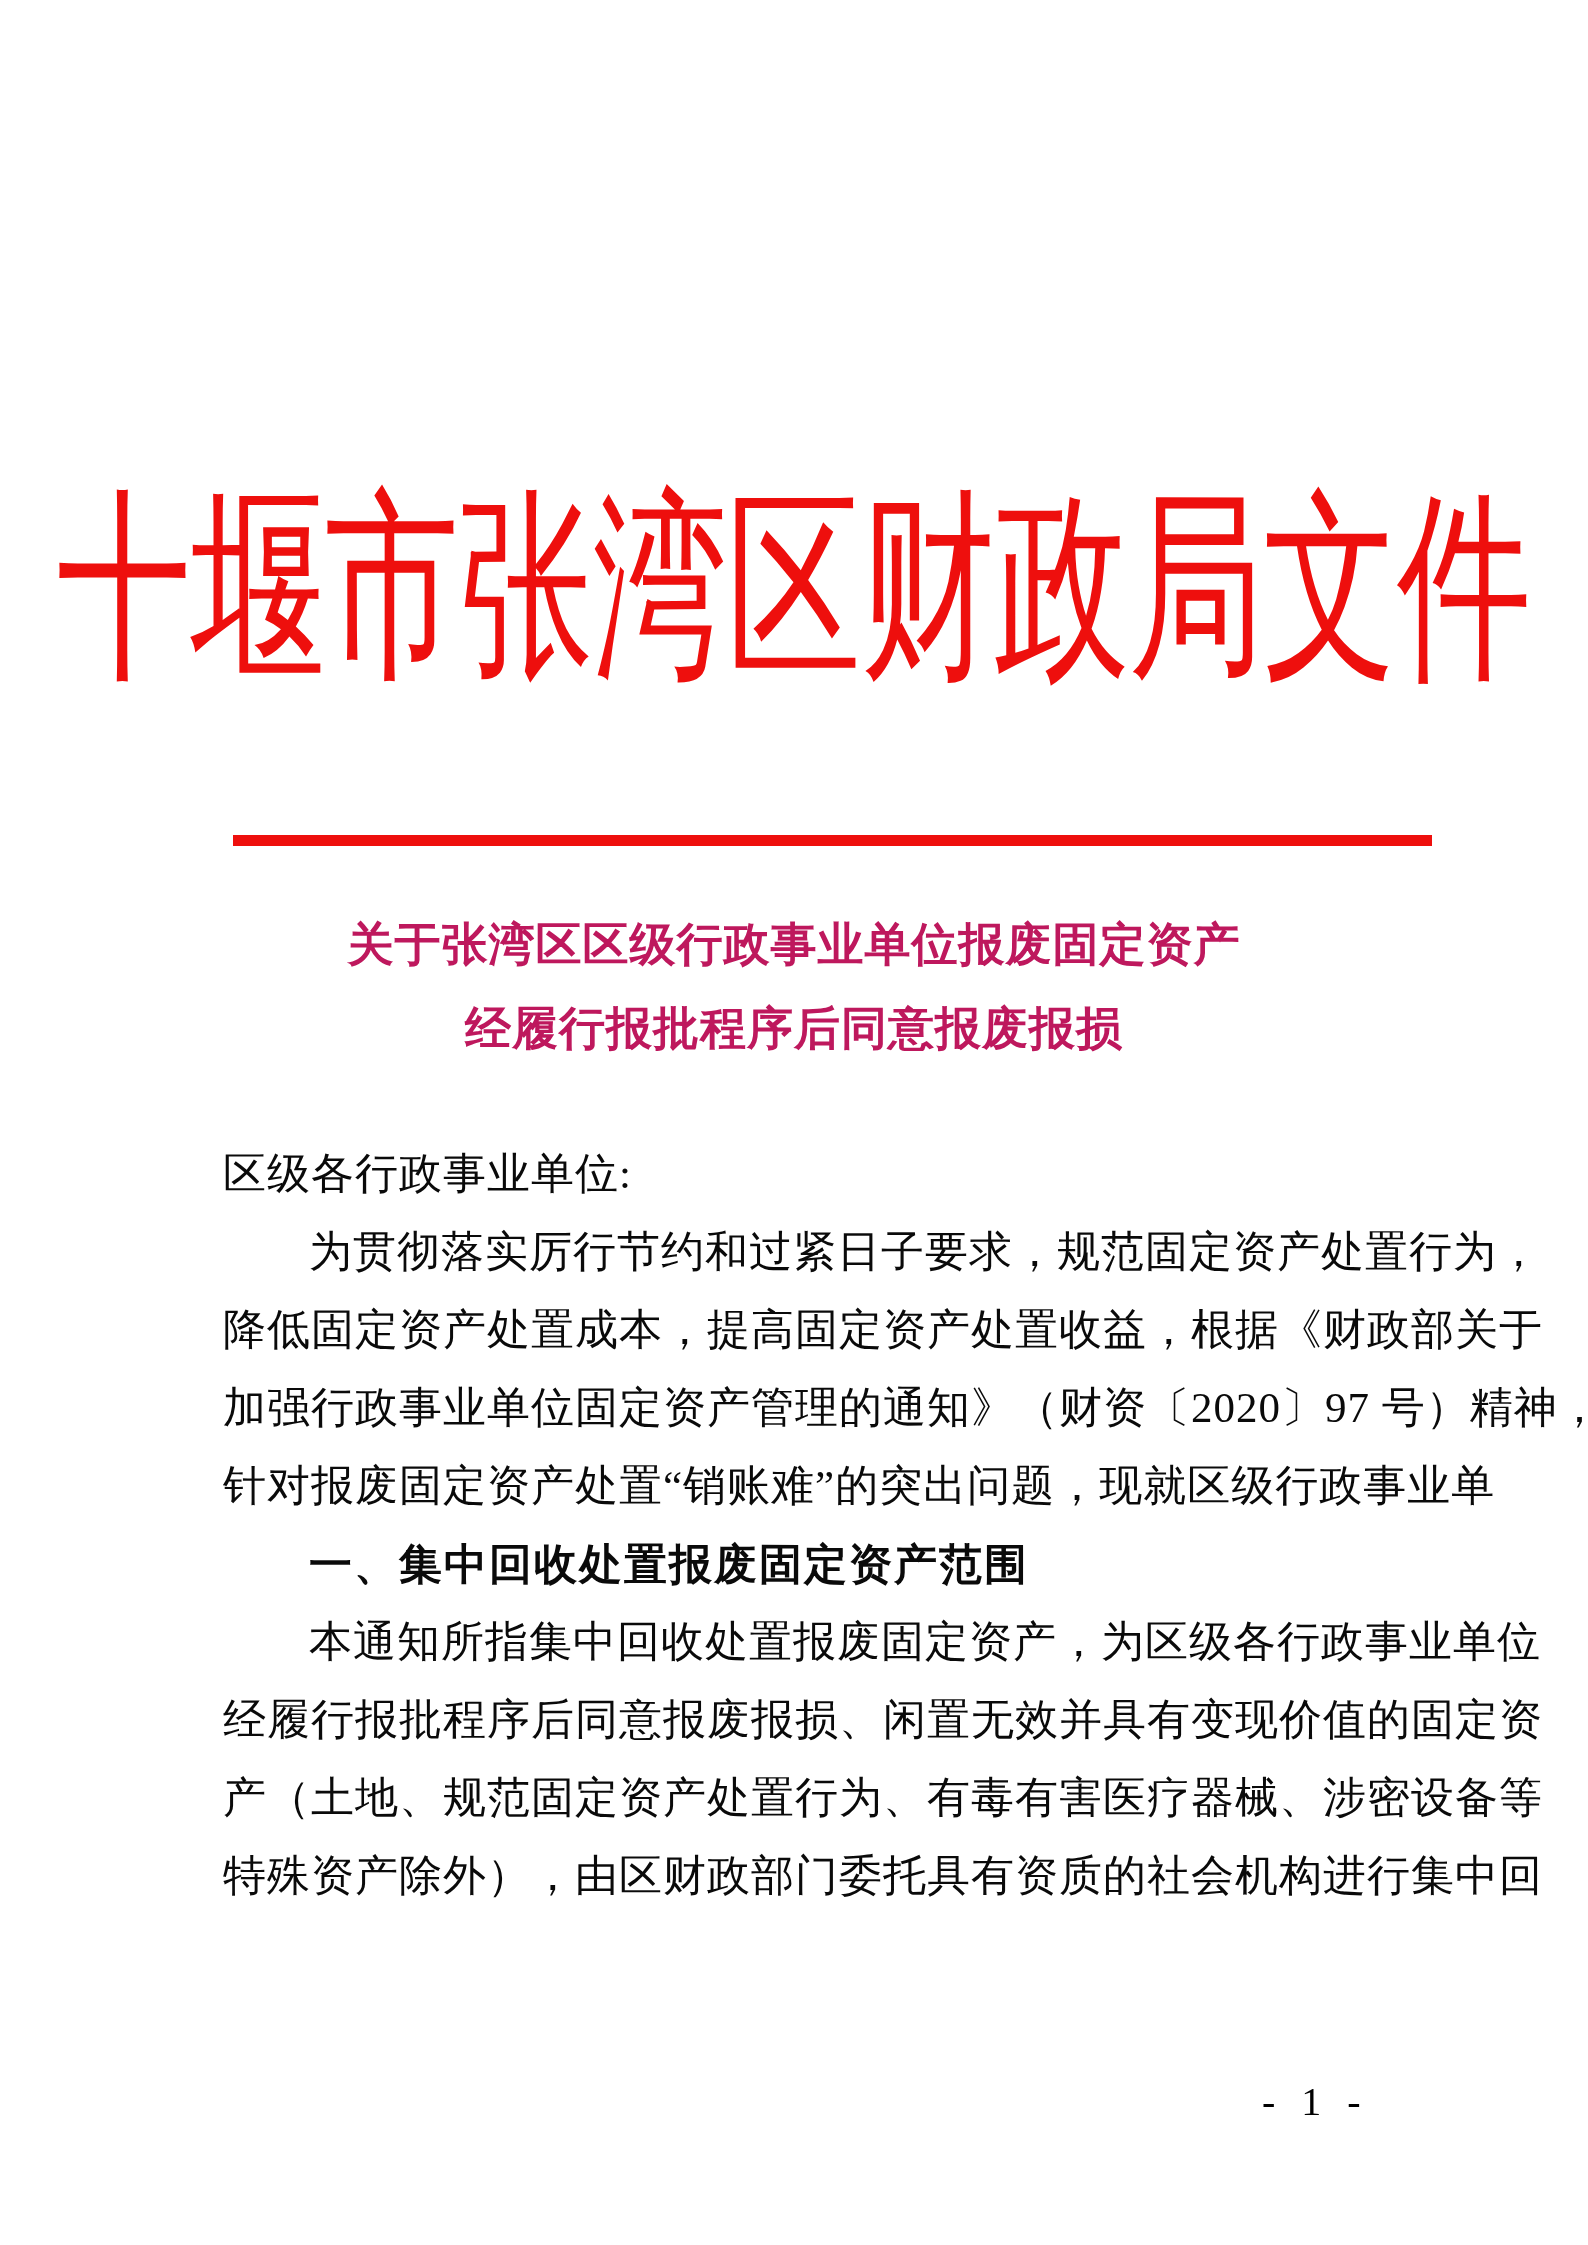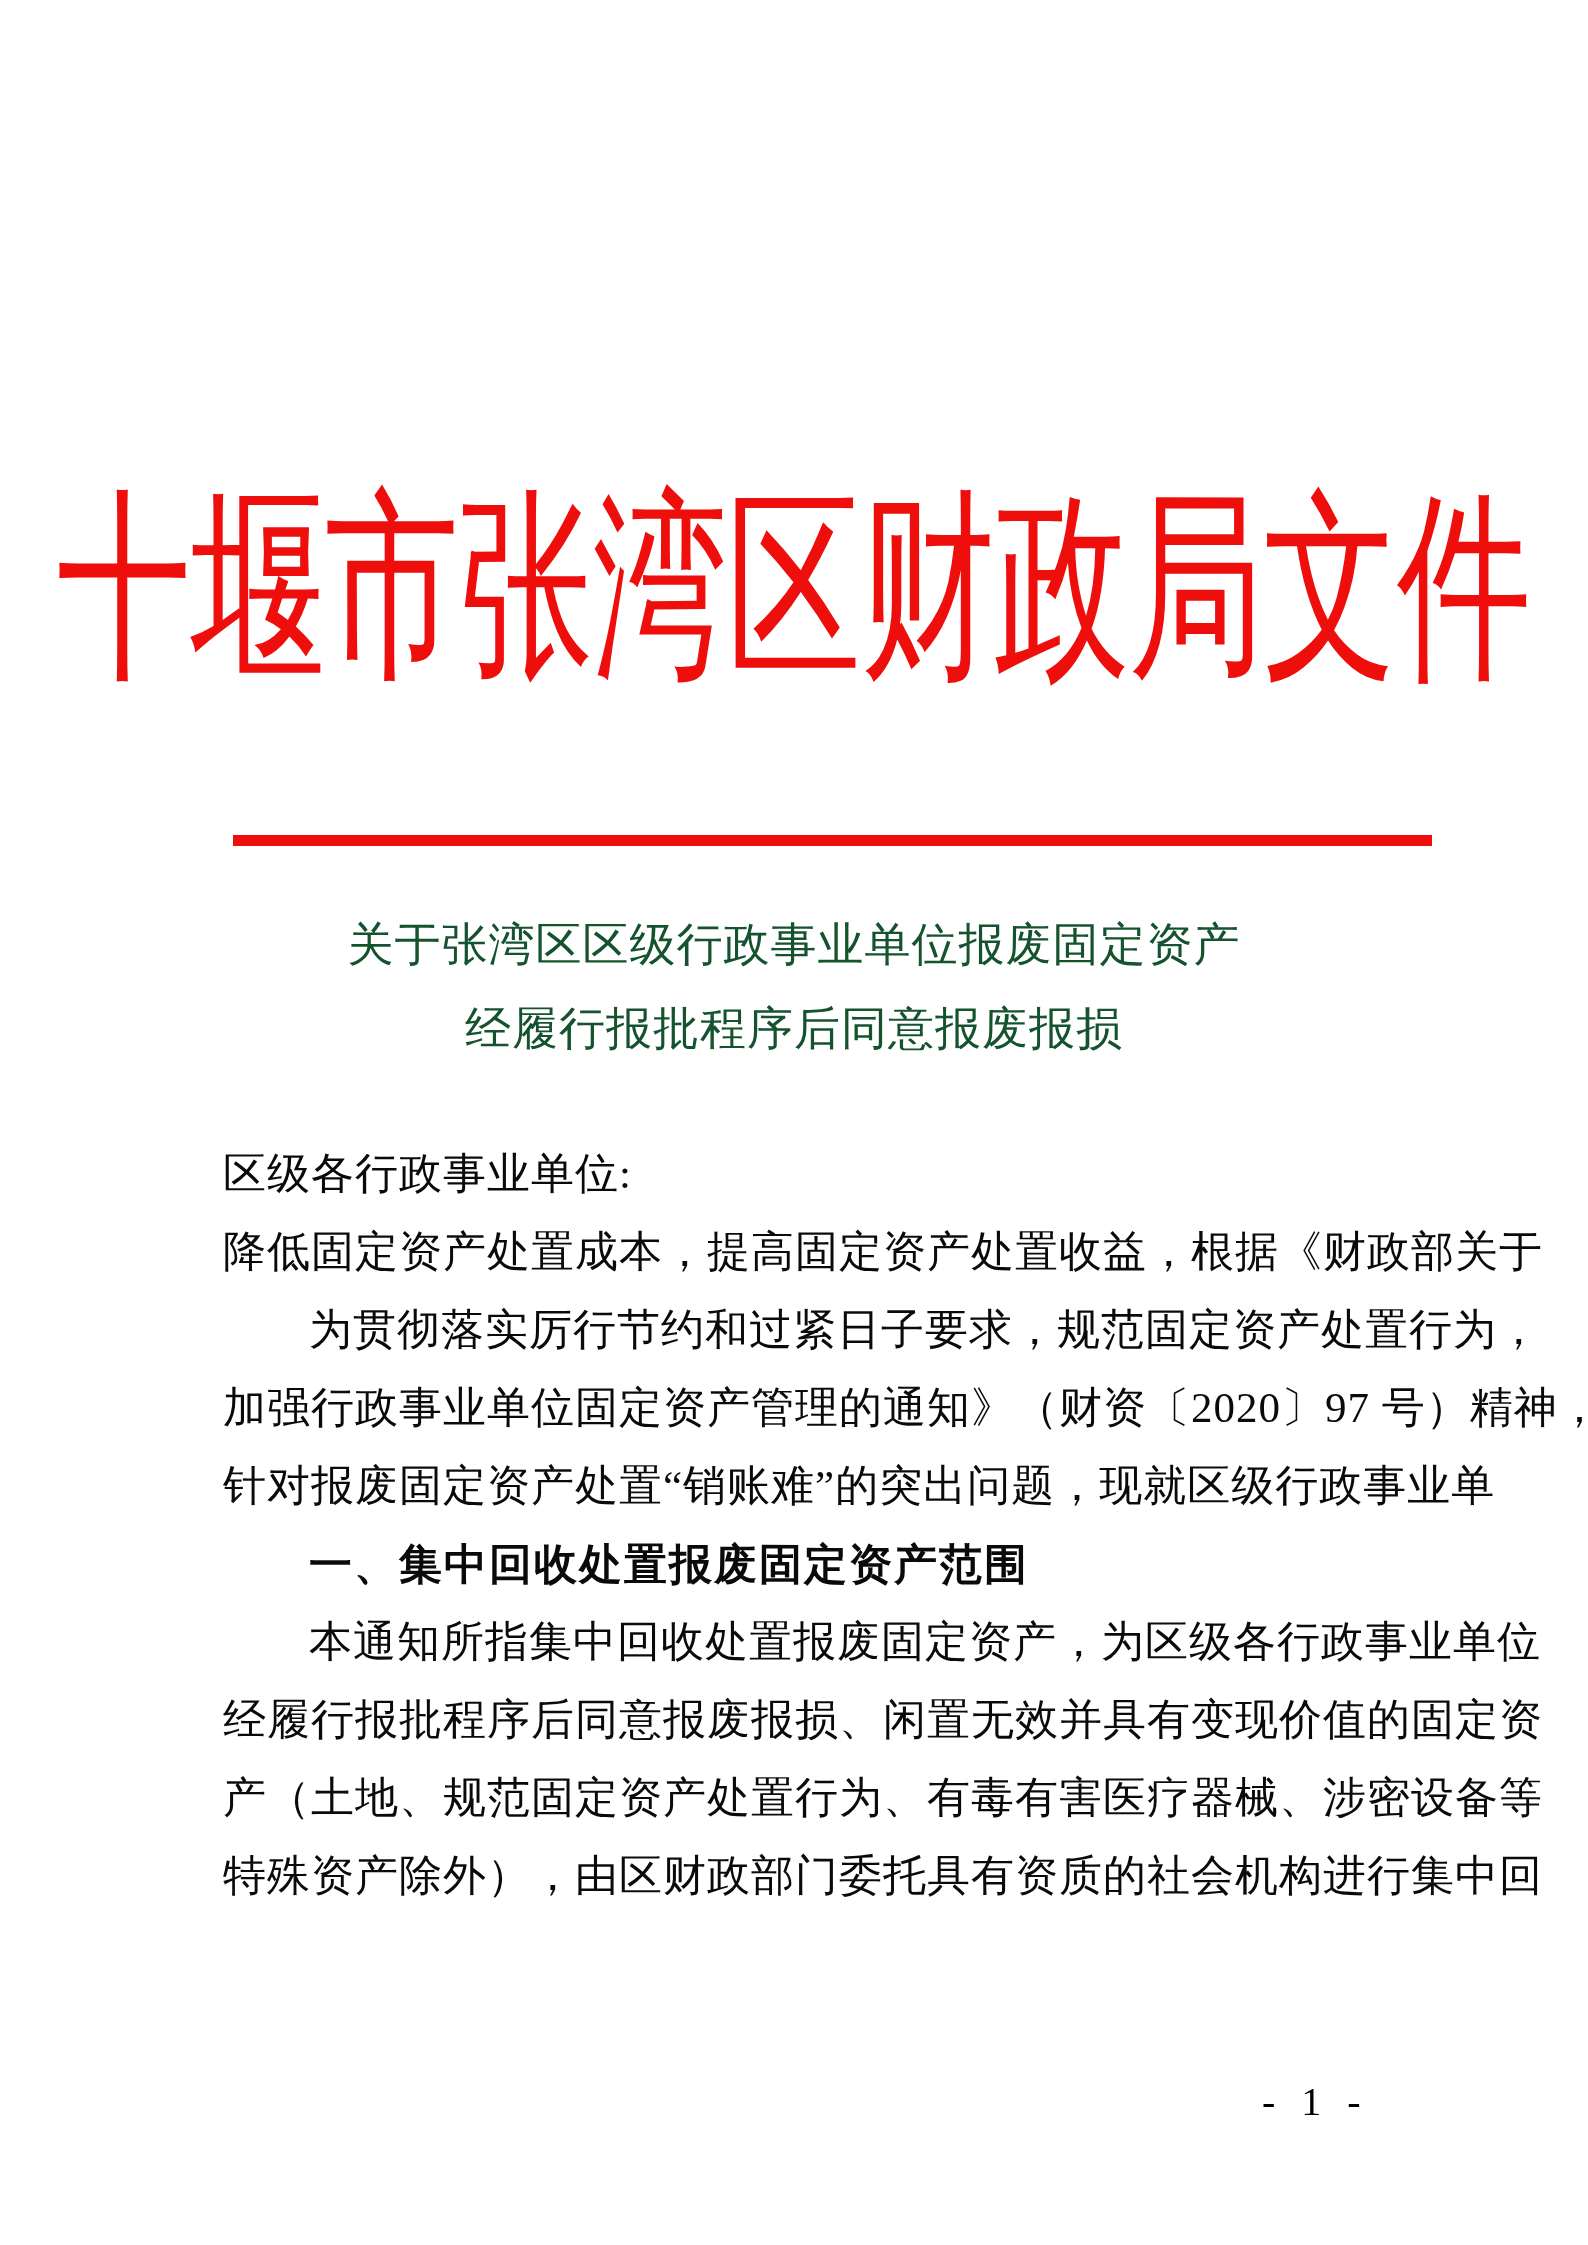--- a/index.html
+++ b/index.html
@@ -40,25 +40,25 @@
     height: 11px;
     background: #ee0f0d;
   }
   
   .doc-title {
     position: absolute;
     top: 903px;
     left: 0;
     width: 100%;
     text-align: center;
-    font-weight: 400;
+    font-weight: 700;
     font-size: 46px;
     line-height: 84px;
     letter-spacing: 1px;
-    color: #14532d;
+    color: #be185d;
     font-family: "Liberation Serif", "DejaVu Serif", serif;
   }
   
   .body-block {
     position: absolute;
     top: 1135px;
     left: 223px;
     width: 1212px;
     font-size: 43px;
     color: #0a0a0a;
@@ -100,22 +100,22 @@
   <div class="red-rule"></div>
 
   <div class="doc-title">
     <div>关于张湾区区级行政事业单位报废固定资产</div>
     <div>经履行报批程序后同意报废报损</div>
   </div>
 
   <div class="body-block">
     <div class="line">区级各行政事业单位:</div>
 
+    <div class="line indent">为贯彻落实厉行节约和过紧日子要求，规范固定资产处置行为，</div>
     <div class="line">降低固定资产处置成本，提高固定资产处置收益，根据《财政部关于</div>
-    <div class="line indent">为贯彻落实厉行节约和过紧日子要求，规范固定资产处置行为，</div>
     <div class="line">加强行政事业单位固定资产管理的通知》（财资〔2020〕97 号）精神，</div>
     <div class="line">针对报废固定资产处置“销账难”的突出问题，现就区级行政事业单</div>
 
     <div class="line indent section-heading">一、集中回收处置报废固定资产范围</div>
 
     <div class="line indent">本通知所指集中回收处置报废固定资产，为区级各行政事业单位</div>
     <div class="line">经履行报批程序后同意报废报损、闲置无效并具有变现价值的固定资</div>
     <div class="line">产（土地、规范固定资产处置行为、有毒有害医疗器械、涉密设备等</div>
     <div class="line">特殊资产除外），由区财政部门委托具有资质的社会机构进行集中回</div>
   </div>

